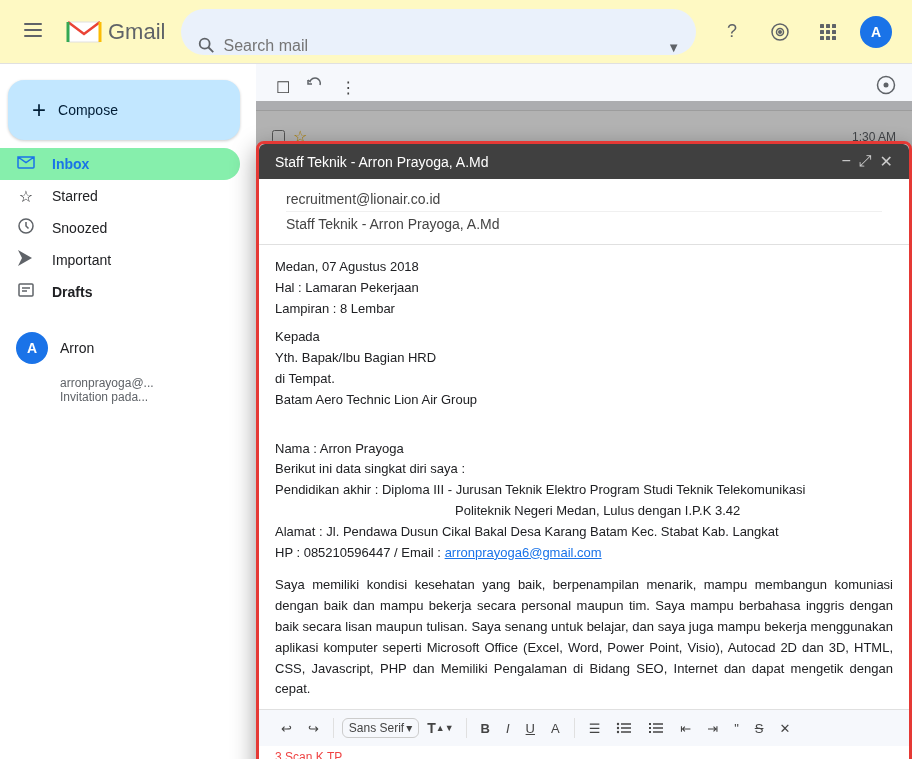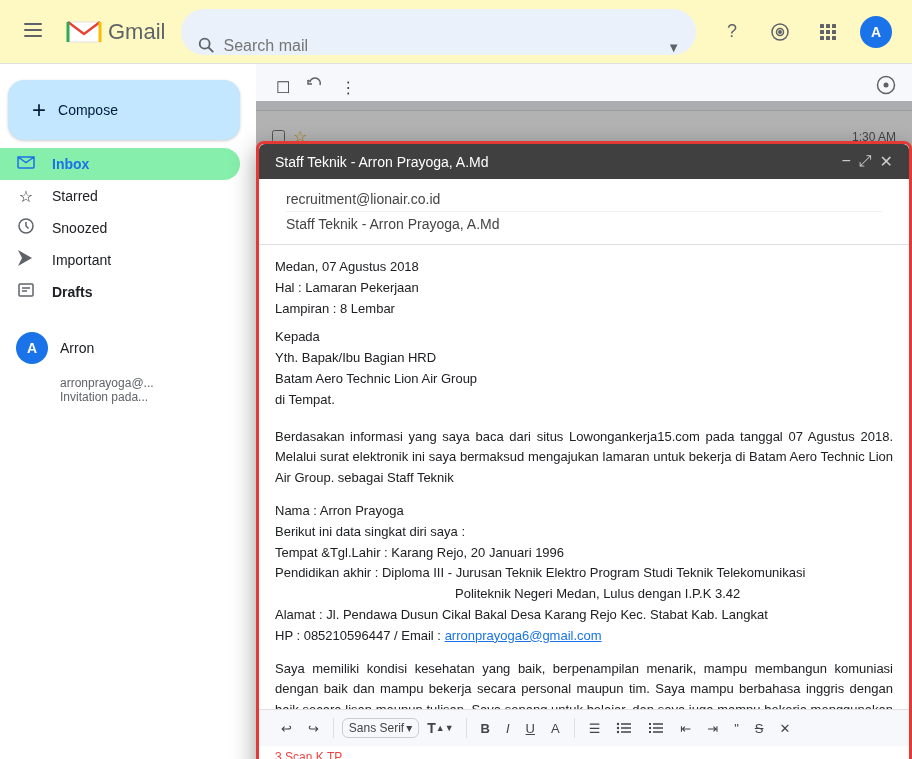--- a/index.html
+++ b/index.html
@@ -399,32 +399,30 @@
           </div>
         </div>
 
         <div class="modal-body">
           <div>Medan, 07 Agustus 2018</div>
           <div>Hal        : Lamaran Pekerjaan</div>
           <div>Lampiran  : 8 Lembar</div>
           <div style="height:8px;"></div>
           <div>Kepada</div>
           <div>Yth. Bapak/Ibu Bagian HRD</div>
+          <div>di Tempat.</div>
           <div>Batam Aero Technic Lion Air Group</div>
-          <div>di Tempat.</div>
           <div style="height:8px;"></div>
           <div style="height:8px;"></div>
-          <div style="text-align:justify;">Berdasakan informasi yang saya baca dari situs Lowongankerja15.com pada tanggal 07 Agustus 2018. Melalui surat elektronik ini saya bermaksud mengajukan lamaran untuk bekerja di Batam Aero Technic Lion Air Group. sebagai Staff Teknik</div>
           <div style="height:12px;"></div>
           <div>Nama          : Arron Prayoga</div>
           <div>Berikut ini data singkat diri saya :</div>
-          <div>Tempat &amp;Tgl.Lahir   : Karang Rejo, 20 Januari 1996</div>
           <div>Pendidikan akhir     : Diploma III -  Jurusan Teknik Elektro Program Studi Teknik Telekomunikasi</div>
           <div style="padding-left:180px;">                            Politeknik Negeri Medan,  Lulus dengan I.P.K 3.42</div>
-          <div>Alamat        : Jl. Pendawa Dusun Cikal Bakal Desa Karang Rejo Kec. Stabat Kab. Langkat</div>
+          <div>Alamat        : Jl. Pendawa Dusun Cikal Bakal Desa Karang Batam Kec. Stabat Kab. Langkat</div>
           <div>
             <span>HP            : 085210596447  / Email :</span>
             <a class="email-link" href="#">arronprayoga6@gmail.com</a>
           </div>
           <div style="height:12px;"></div>
           <div style="text-align:justify;">Saya memiliki kondisi kesehatan yang baik, berpenampilan menarik, mampu membangun komuniasi dengan baik dan mampu bekerja secara personal maupun tim. Saya mampu berbahasa inggris dengan baik secara lisan maupun tulisan. Saya senang untuk belajar, dan saya juga mampu bekerja menggunakan aplikasi komputer seperti Microsoft Office (Excel, Word, Power Point, Visio), Autocad 2D dan 3D, HTML, CSS, Javascript, PHP dan Memiliki Pengalaman di Bidang SEO, Internet dan dapat mengetik dengan cepat.</div>
 
         </div>
 
         <div class="modal-toolbar">

